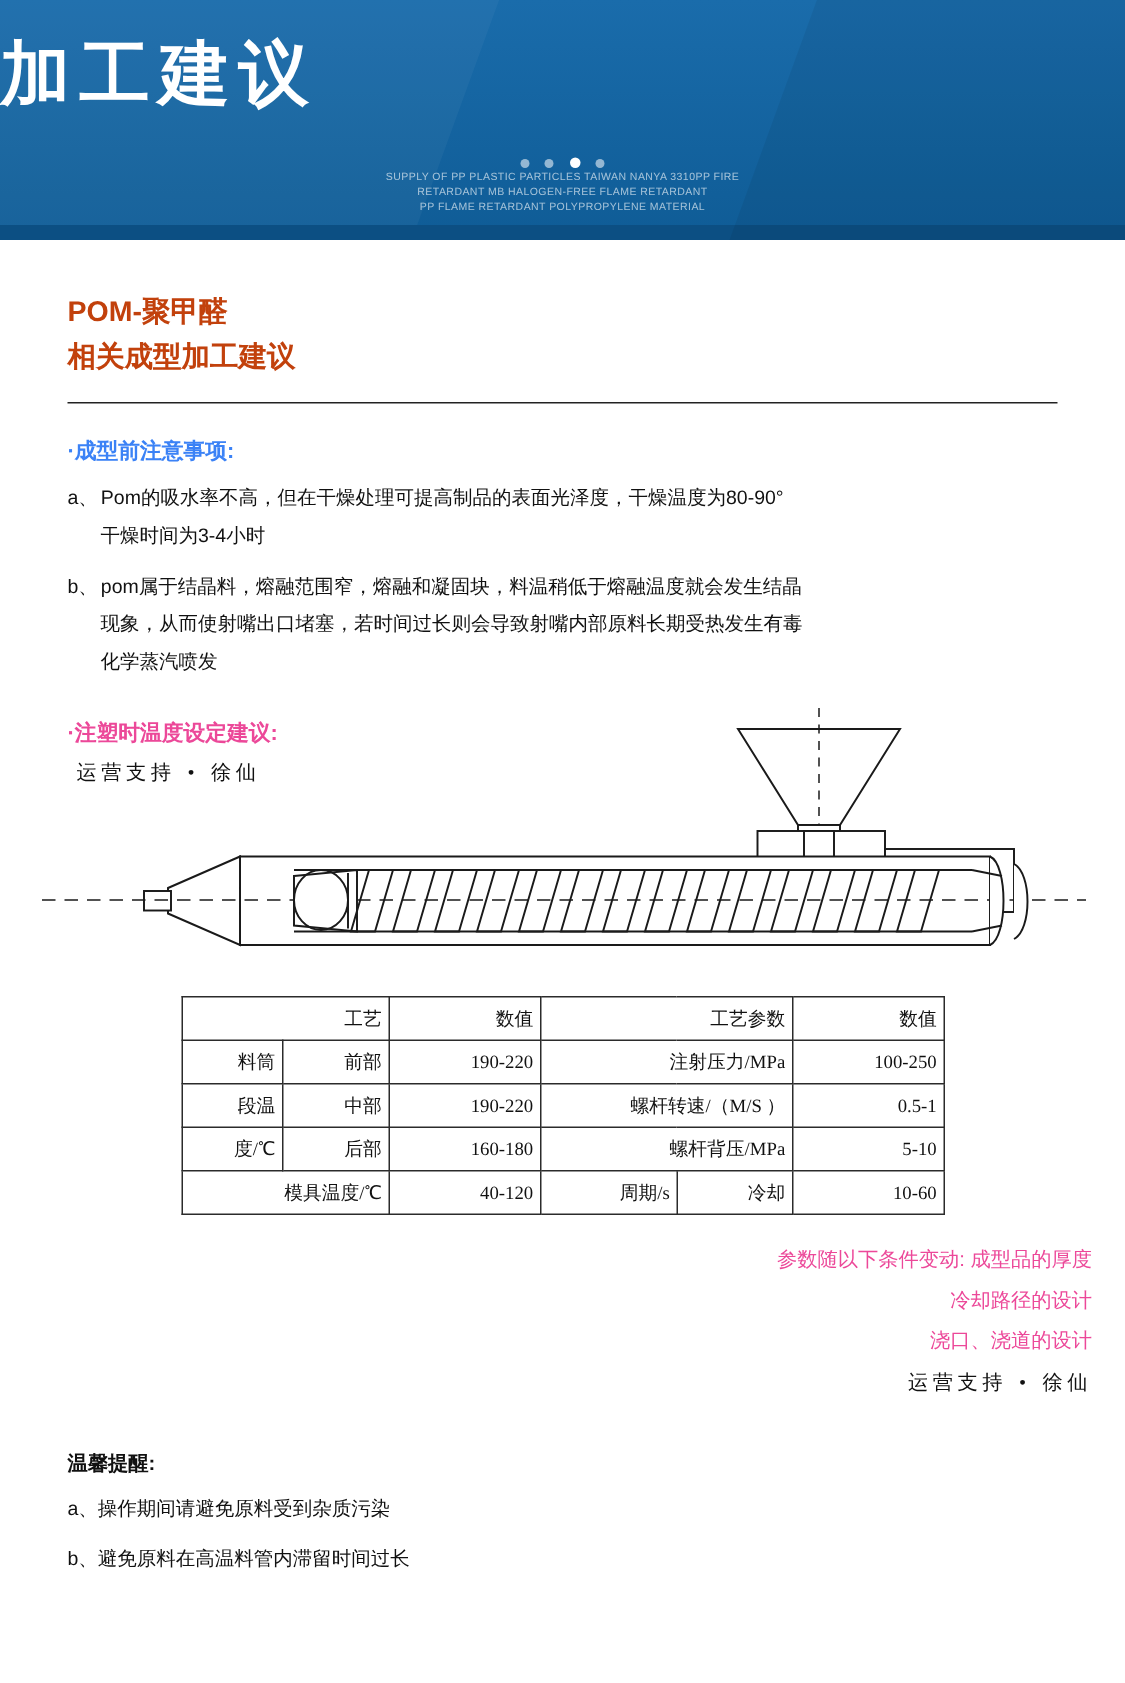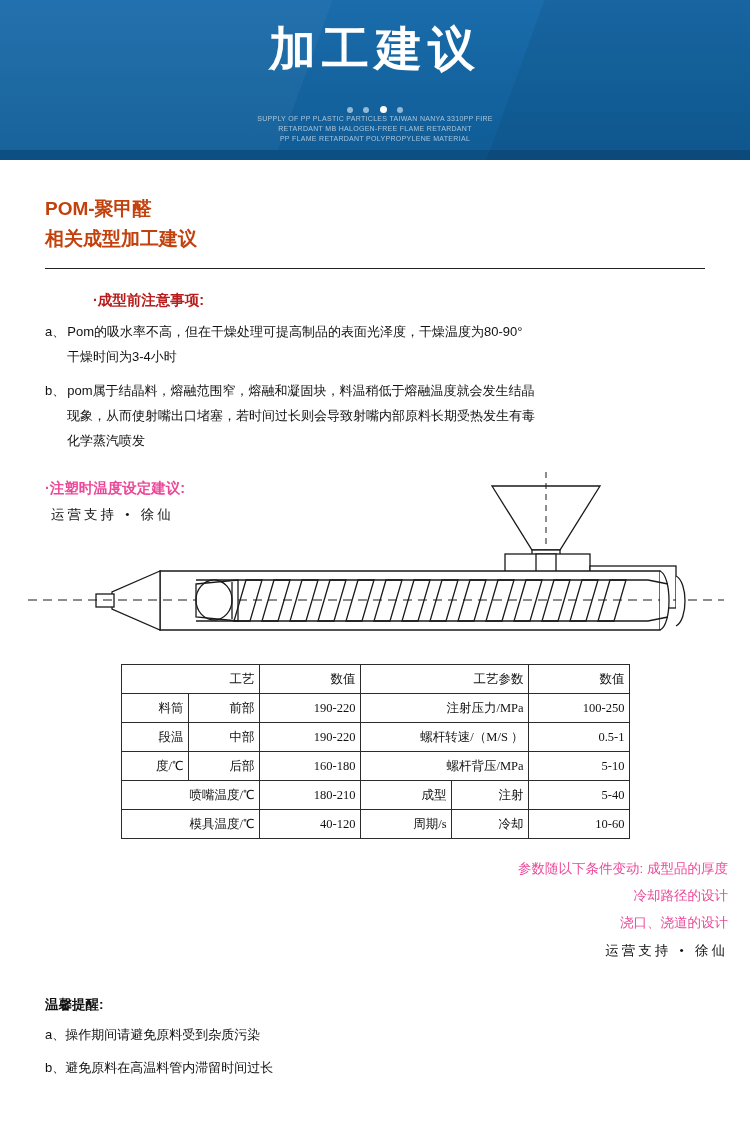--- a/index.html
+++ b/index.html
@@ -42,21 +42,20 @@
     position: absolute;
     right: -80px; top: -30px;
     width: 320px; height: 250px;
     background: rgba(0,0,0,0.06);
     transform: skewX(-20deg);
   }
   .banner-title {
     position: absolute;
     top: 18px;
     left: 0; right: 0;
-    text-align: center;
     color: #ffffff;
     font-size: 47px;
     font-weight: bold;
     letter-spacing: 6px;
     z-index: 3;
   }
   .dots {
     position: absolute;
     top: 100px;
     left: 0; right: 0;
@@ -108,22 +107,21 @@
   .title-rule {
     margin-top: 14px;
     border-bottom: 1.5px solid #222;
     width: 100%;
   }
 
   .section-head {
     margin-top: 22px;
     font-size: 14.5px;
     font-weight: bold;
-    color: #b91c1c;
-    margin-left: 48px;
+    color: #3b82f6;
   }
   .para {
     margin-top: 9px;
     font-size: 13px;
     line-height: 25px;
     color: #111;
   }
   .para .lbl { margin-right: 2px; }
   .para .indent { display: block; padding-left: 22px; }
 
@@ -342,27 +340,20 @@
           <td class="c6">0.5-1</td>
         </tr>
         <tr>
           <td class="c1">度/℃</td>
           <td class="c2">后部</td>
           <td class="c3">160-180</td>
           <td class="wide3" colspan="2">螺杆背压/MPa</td>
           <td class="c6">5-10</td>
         </tr>
         <tr>
-          <td class="wide2" colspan="2">喷嘴温度/℃</td>
-          <td class="c3">180-210</td>
-          <td class="c4">成型</td>
-          <td class="c5">注射</td>
-          <td class="c6">5-40</td>
-        </tr>
-        <tr>
           <td class="wide2" colspan="2">模具温度/℃</td>
           <td class="c3">40-120</td>
           <td class="c4">周期/s</td>
           <td class="c5">冷却</td>
           <td class="c6">10-60</td>
         </tr>
       </tbody>
     </table>
   </div>
 

